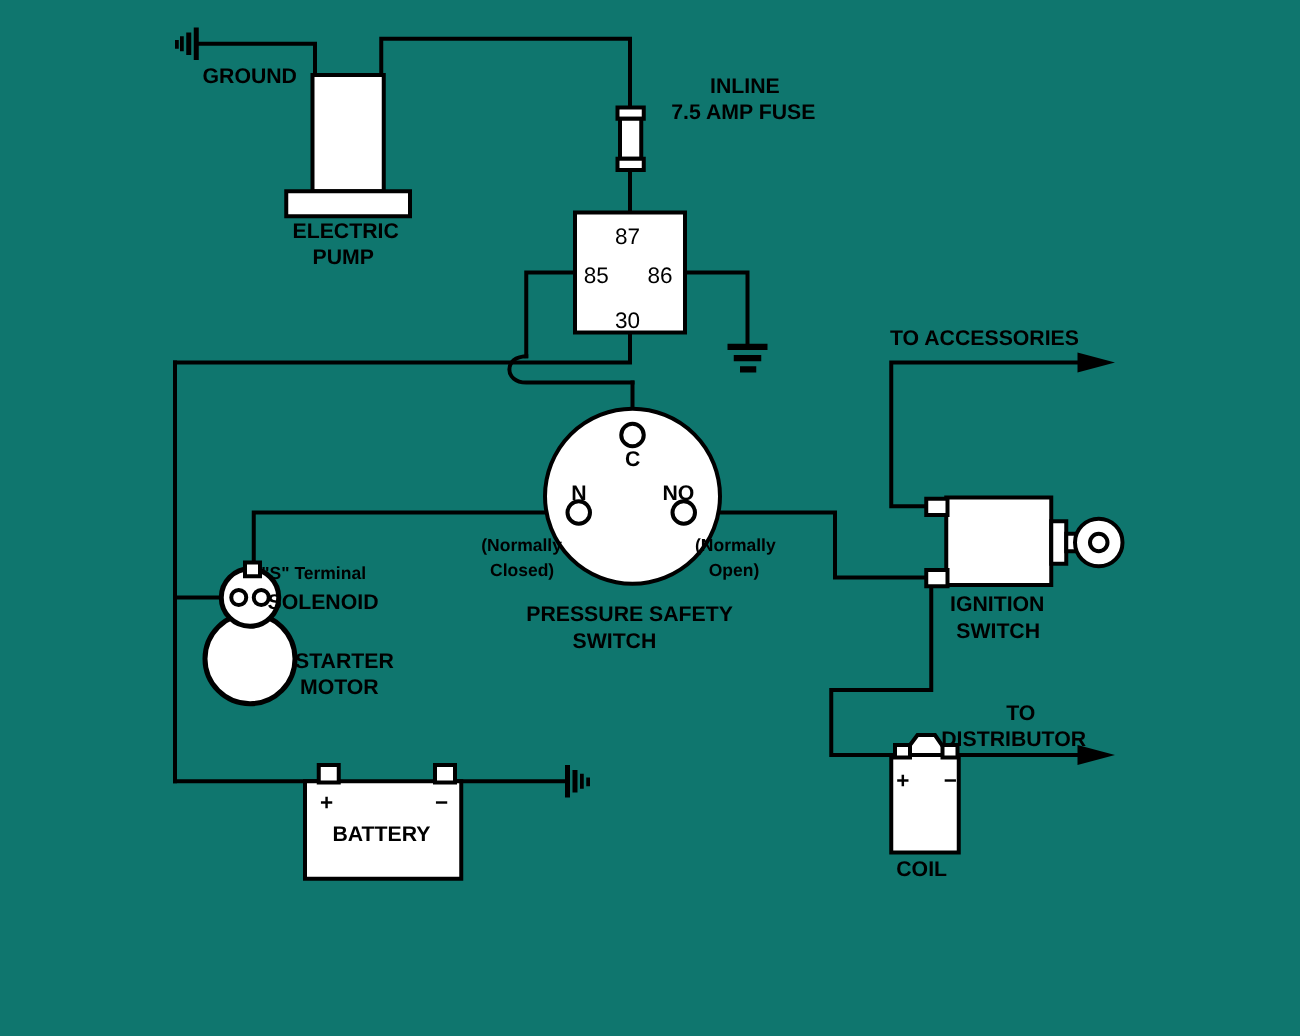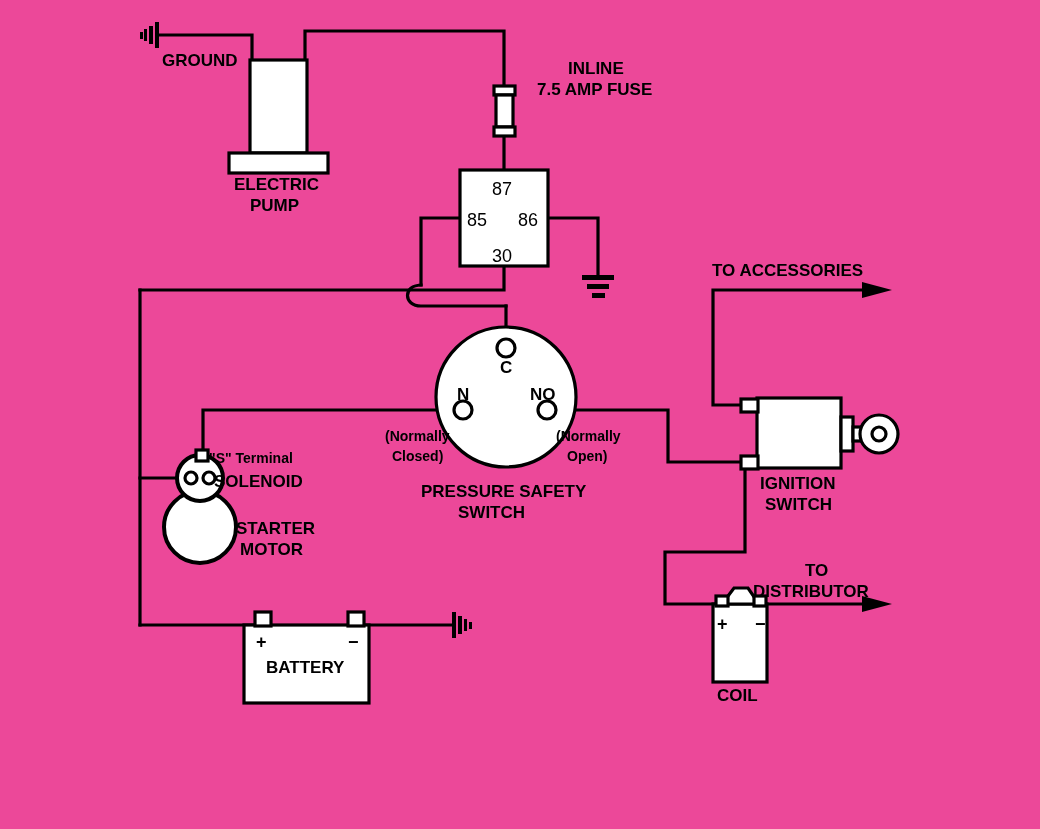--- a/index.html
+++ b/index.html
@@ -1,17 +1,17 @@
 <!DOCTYPE html>
 <html><head>
 <meta charset="utf-8">
 <style>
   html,body{margin:0;padding:0;background:#ffffff;}
   body{font-family:"Liberation Sans",sans-serif;}
-  #stage{position:relative;width:1040px;height:829px;background:#ec4899;overflow:hidden;}
+  #stage{position:relative;width:1040px;height:829px;background:#0f766e;overflow:hidden;}
   #wiring-svg{position:absolute;left:0;top:0;width:1040px;height:829px;}
   .lbl{font-family:"Liberation Sans",sans-serif;fill:#000000;font-weight:bold;}
   .lbl-cap{font-size:17px;}
   .lbl-term{font-size:17px;font-weight:bold;}
   .lbl-note{font-size:14px;font-weight:bold;}
   .lbl-relay{font-size:18px;font-weight:normal;}
   .lbl-sign{font-size:18px;font-weight:bold;}
   .wire{stroke:#000000;stroke-width:3.2;fill:none;stroke-linecap:square;stroke-linejoin:miter;}
   .body{stroke:#000000;stroke-width:3.2;fill:#ffffff;}
   .body-thick{stroke:#000000;stroke-width:4;fill:#ffffff;}

